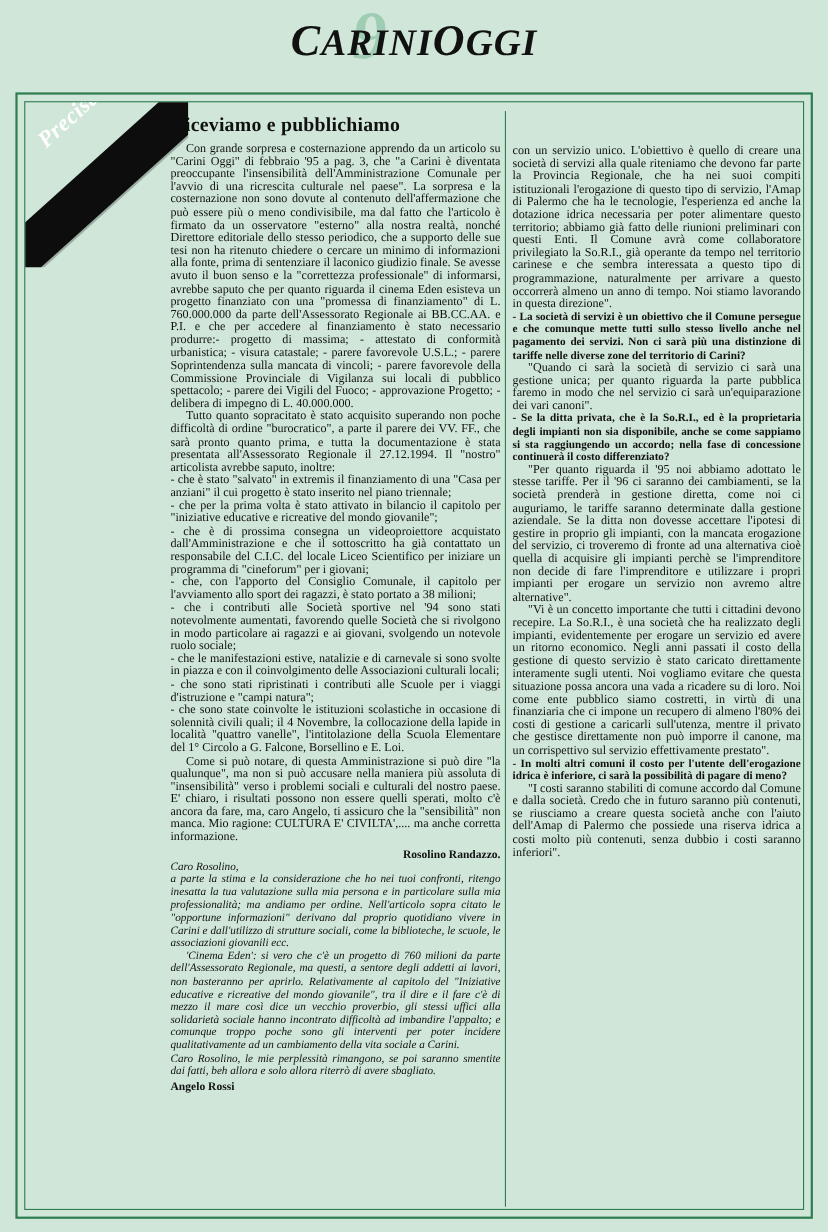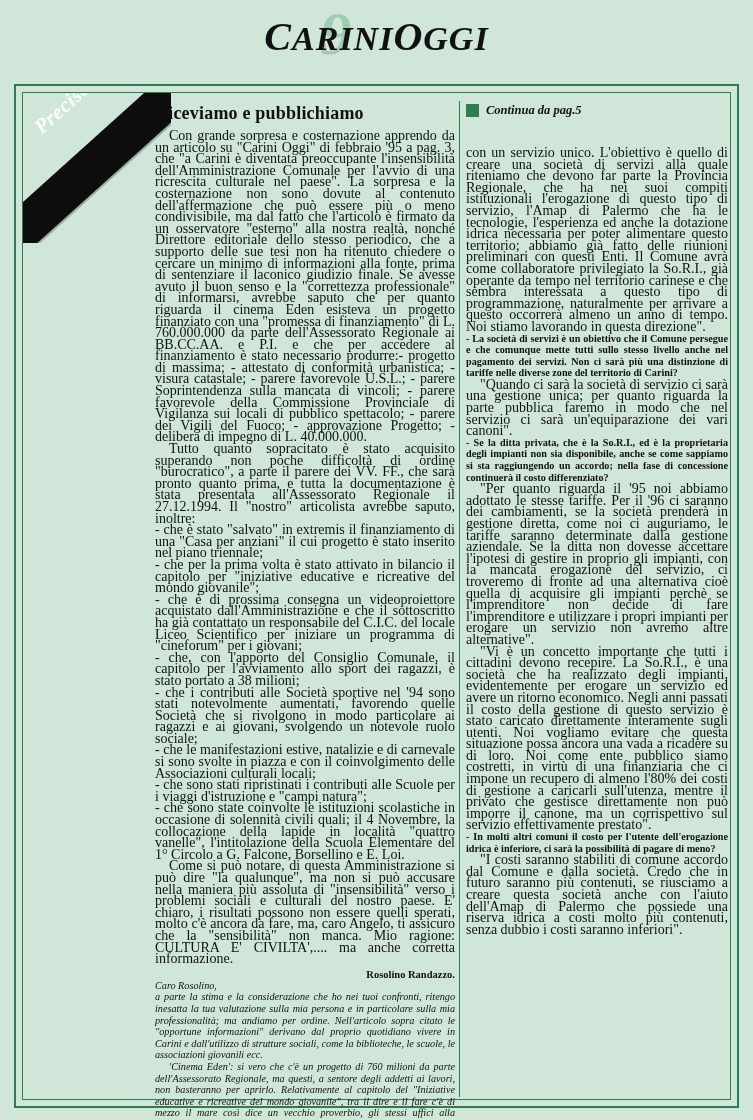--- a/index.html
+++ b/index.html
@@ -136,21 +136,21 @@
   h1.headline {
     font-family: "Liberation Serif", serif;
     font-weight: bold;
     font-size: 18px;
     margin: 0 0 6px 0;
     padding: 0;
     letter-spacing: 0.2px;
   }
 
   .body-text {
-    font-size: 14px;
+    font-size: 11px;
     line-height: 11.6px;
     text-align: justify;
     text-justify: inter-word;
     hyphens: auto;
     font-family: Liberation Serif, serif;
   }
   .body-text p {
     margin: 0;
     text-indent: 14px;
   }
@@ -245,24 +245,20 @@
           <p>Caro Rosolino,</p>
           <p>a parte la stima e la considerazione che ho nei tuoi confronti, ritengo inesatta la tua valutazione sulla mia persona e in particolare sulla mia professionalità; ma andiamo per ordine. Nell'articolo sopra citato le "opportune informazioni" derivano dal proprio quotidiano vivere in Carini e dall'utilizzo di strutture sociali, come la biblioteche, le scuole, le associazioni giovanili ecc.</p>
           <p class="ind">'Cinema Eden': si vero che c'è un progetto di  760 milioni da parte dell'Assessorato Regionale, ma questi, a sentore degli addetti ai lavori, non basteranno per aprirlo. Relativamente al capitolo del "Iniziative educative e ricreative del mondo giovanile",  tra il dire e il fare c'è di mezzo il mare così dice un vecchio proverbio, gli stessi uffici alla solidarietà sociale hanno incontrato difficoltà ad imbandire l'appalto; e comunque troppo poche sono gli interventi per poter incidere qualitativamente ad un cambiamento della vita sociale a Carini.</p>
           <p>Caro Rosolino, le mie perplessità rimangono, se poi saranno smentite dai fatti, beh allora e solo allora riterrò di avere sbagliato.</p>
         </div>
 
         <div class="sig-center">Angelo Rossi</div>
       </div>
 
       <div class="col-right">
-        <div class="continua">
-          <span class="sqmark"></span>
-          <span class="continua-text">Continua da pag.5</span>
-        </div>
 
         <div class="body-text">
           <p class="noind">con un servizio unico. L'obiettivo è quello di creare una società di servizi alla quale riteniamo che devono far parte la Provincia Regionale, che ha nei suoi compiti istituzionali l'erogazione di questo tipo di servizio, l'Amap di Palermo che ha le tecnologie, l'esperienza ed anche la dotazione idrica necessaria per poter alimentare questo territorio; abbiamo già fatto delle riunioni preliminari con questi Enti. Il Comune avrà come collaboratore privilegiato la So.R.I., già operante da tempo nel territorio carinese e che sembra interessata a questo tipo di programmazione, naturalmente per arrivare a questo occorrerà almeno un anno di tempo. Noi stiamo lavorando in questa direzione".</p>
         </div>
 
         <div class="q-bold">
           <p>- La società di servizi è un obiettivo che il Comune persegue e che comunque mette tutti sullo stesso livello anche nel pagamento dei servizi. Non ci sarà più una distinzione di tariffe nelle diverse zone del territorio di Carini?</p>
         </div>
         <div class="body-text">
           <p>"Quando ci sarà la società di servizio ci sarà una gestione unica; per quanto riguarda la parte pubblica faremo in modo che nel  servizio ci sarà un'equiparazione dei vari canoni".</p>

